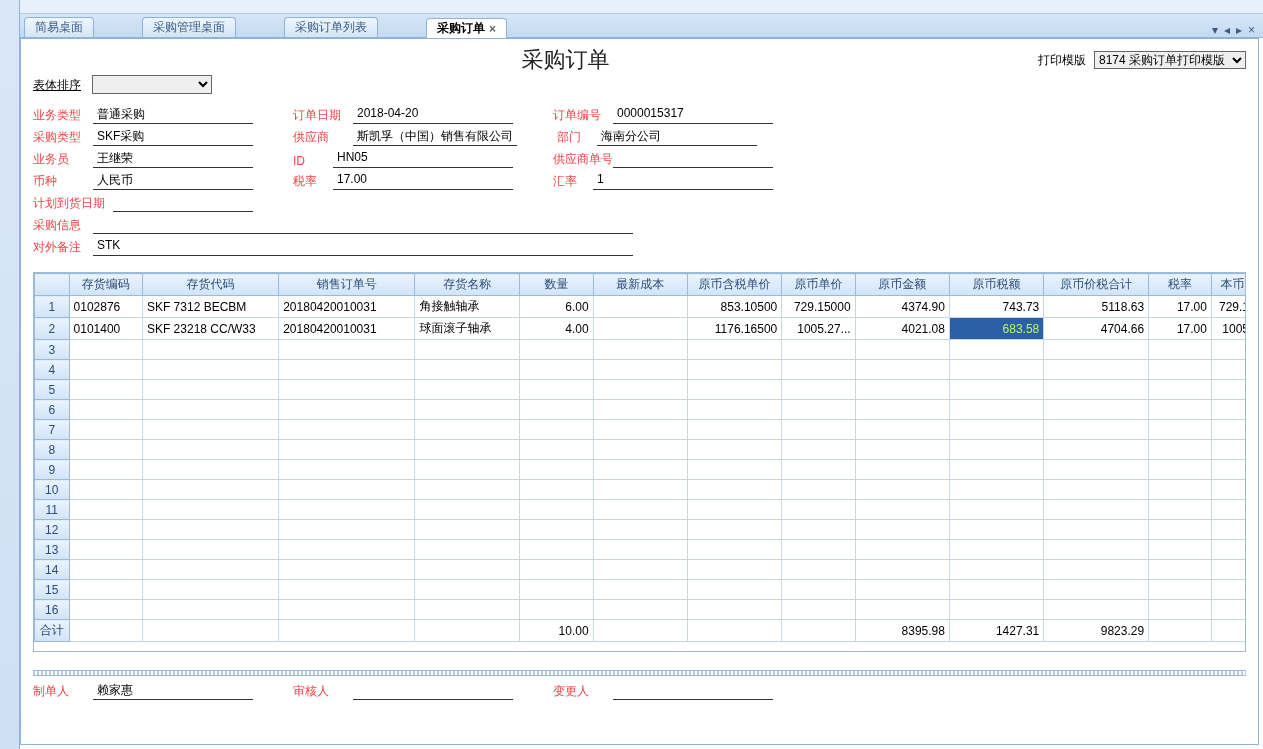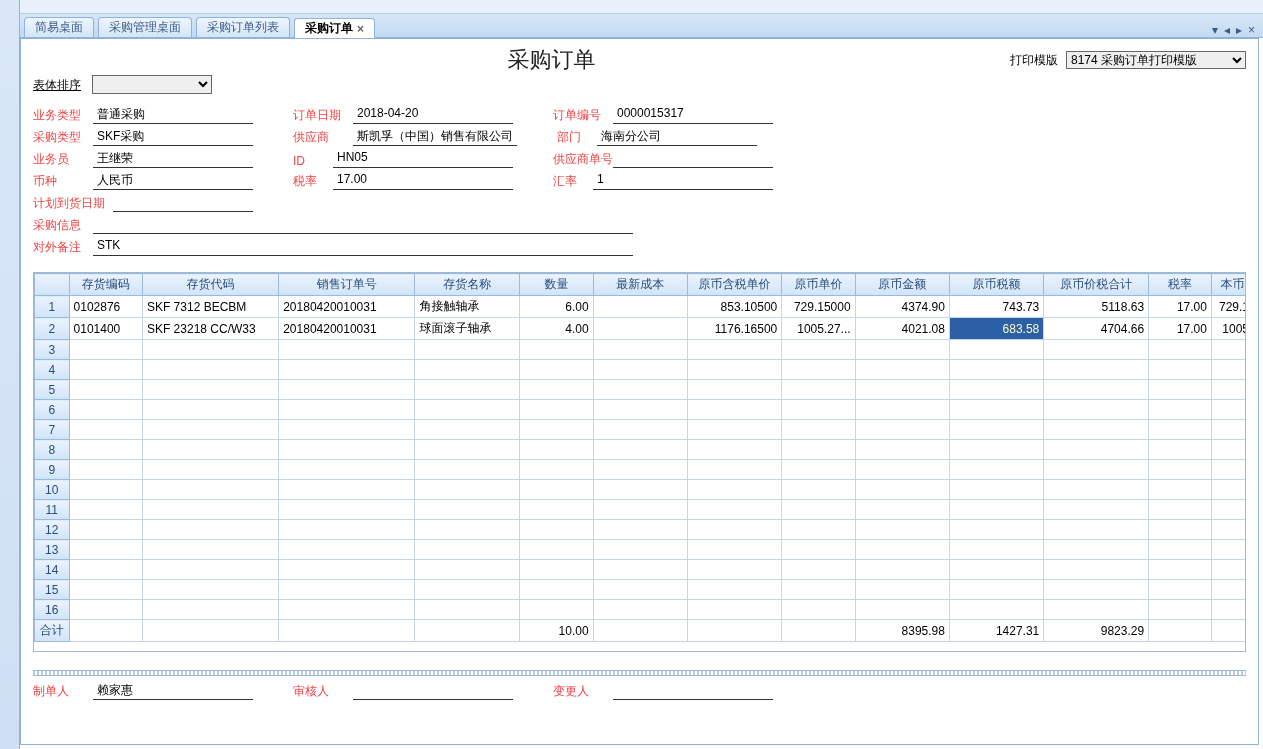--- a/index.html
+++ b/index.html
@@ -29,20 +29,21 @@
 }
 .tabstrip {
   position: absolute;
   left: 20px; top: 14px; right: 0;
   height: 24px;
   background: linear-gradient(#d7e6f7,#c4daf1);
   border-bottom:1px solid #8fb3da;
   display:flex;
   align-items:flex-end;
   padding-left:4px;
+  gap:44px;
 }
 .tab {
   height:20px;
   padding:2px 10px;
   margin-right:4px;
   border:1px solid #8fb3da;
   border-bottom:none;
   border-radius:4px 4px 0 0;
   background:linear-gradient(#eef6ff,#d3e5f7);
   color:#3b5b87;
@@ -88,21 +89,21 @@
   font-weight:normal;
   color:#222;
 }
 .print-ctl {
   display:flex;
   align-items:center;
   gap:8px;
   justify-content:space-between;
 }
 .print-ctl select {
-  width:180px;
+  width:152px;
   font-size:12px;
   border:1px solid #666;
 }
 .merge-row {
   text-align:right;
   padding:6px 50px 4px 12px;
 }
 .merge-row input[type=checkbox]{
   vertical-align:middle;
   margin-left:6px;
@@ -171,21 +172,21 @@
 table.grid td.rowhead {
   background:linear-gradient(#eaf3fd,#d0e4f8);
   border:1px solid #9db9d8;
   text-align:center;
   color:#2b4d7a;
   width:28px;
 }
 td.num { text-align:right; }
 td.sel {
   background:#2b5fa6;
-  color:#fef9c3;
+  color:#bef264;
 }
 .grid-hscroll {
   margin:0 12px;
   height:16px;
   overflow-x:scroll;
   overflow-y:hidden;
 }
 .grid-hscroll-inner { width:1280px; height:1px; }
 .grid-drag {
   margin:0 12px;

